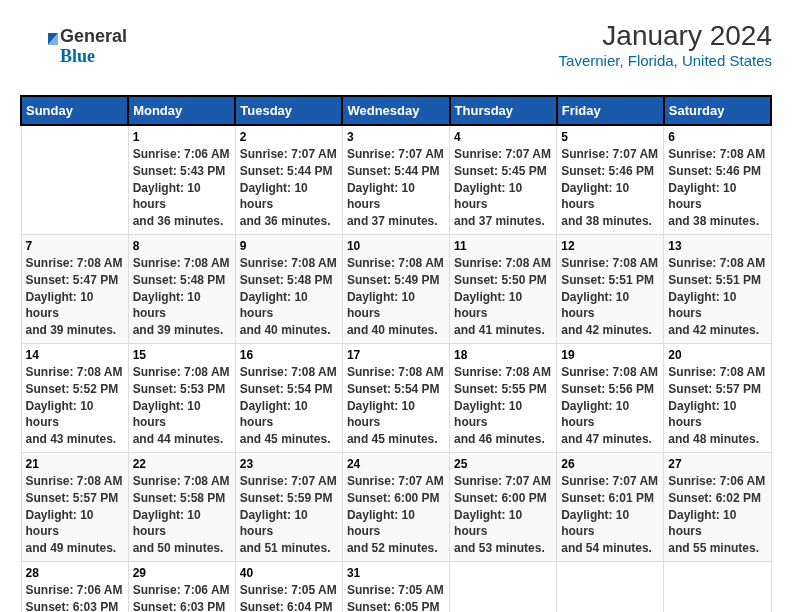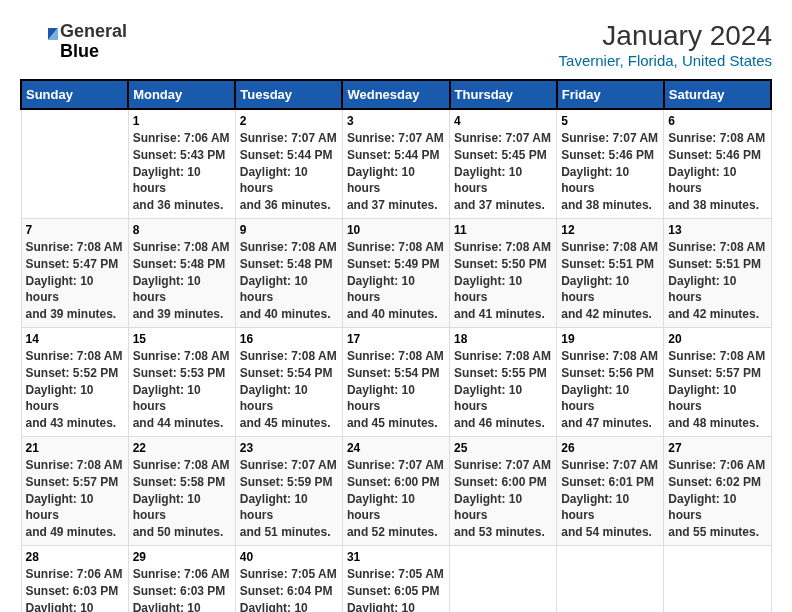--- a/index.html
+++ b/index.html
@@ -6,36 +6,36 @@
     body {
       font-family: Arial, sans-serif;
       background: #fff;
       width: 792px;
       min-height: 612px;
       padding: 20px;
     }
     .header {
       display: flex;
       justify-content: space-between;
-      align-items: flex-start;
-      margin-bottom: 10px;
+      align-items: flex-end;
+      margin-bottom: 26px;
     }
     .logo {
       display: flex;
       align-items: center;
     }
     .logo-text {
       display: flex;
       flex-direction: column;
       font-size: 18px;
       font-weight: bold;
       line-height: 1.1;
     }
     .logo-general { color: #333; }
-    .logo-blue { color: #000000; }
+    .logo-blue { color: #0369a1; font-family: Liberation Serif, serif; }
     .title-block {
       text-align: right;
     }
     .title-block h1 {
       font-size: 28px;
       font-weight: normal;
       color: #333;
     }
     .subtitle {
       font-size: 15px;

